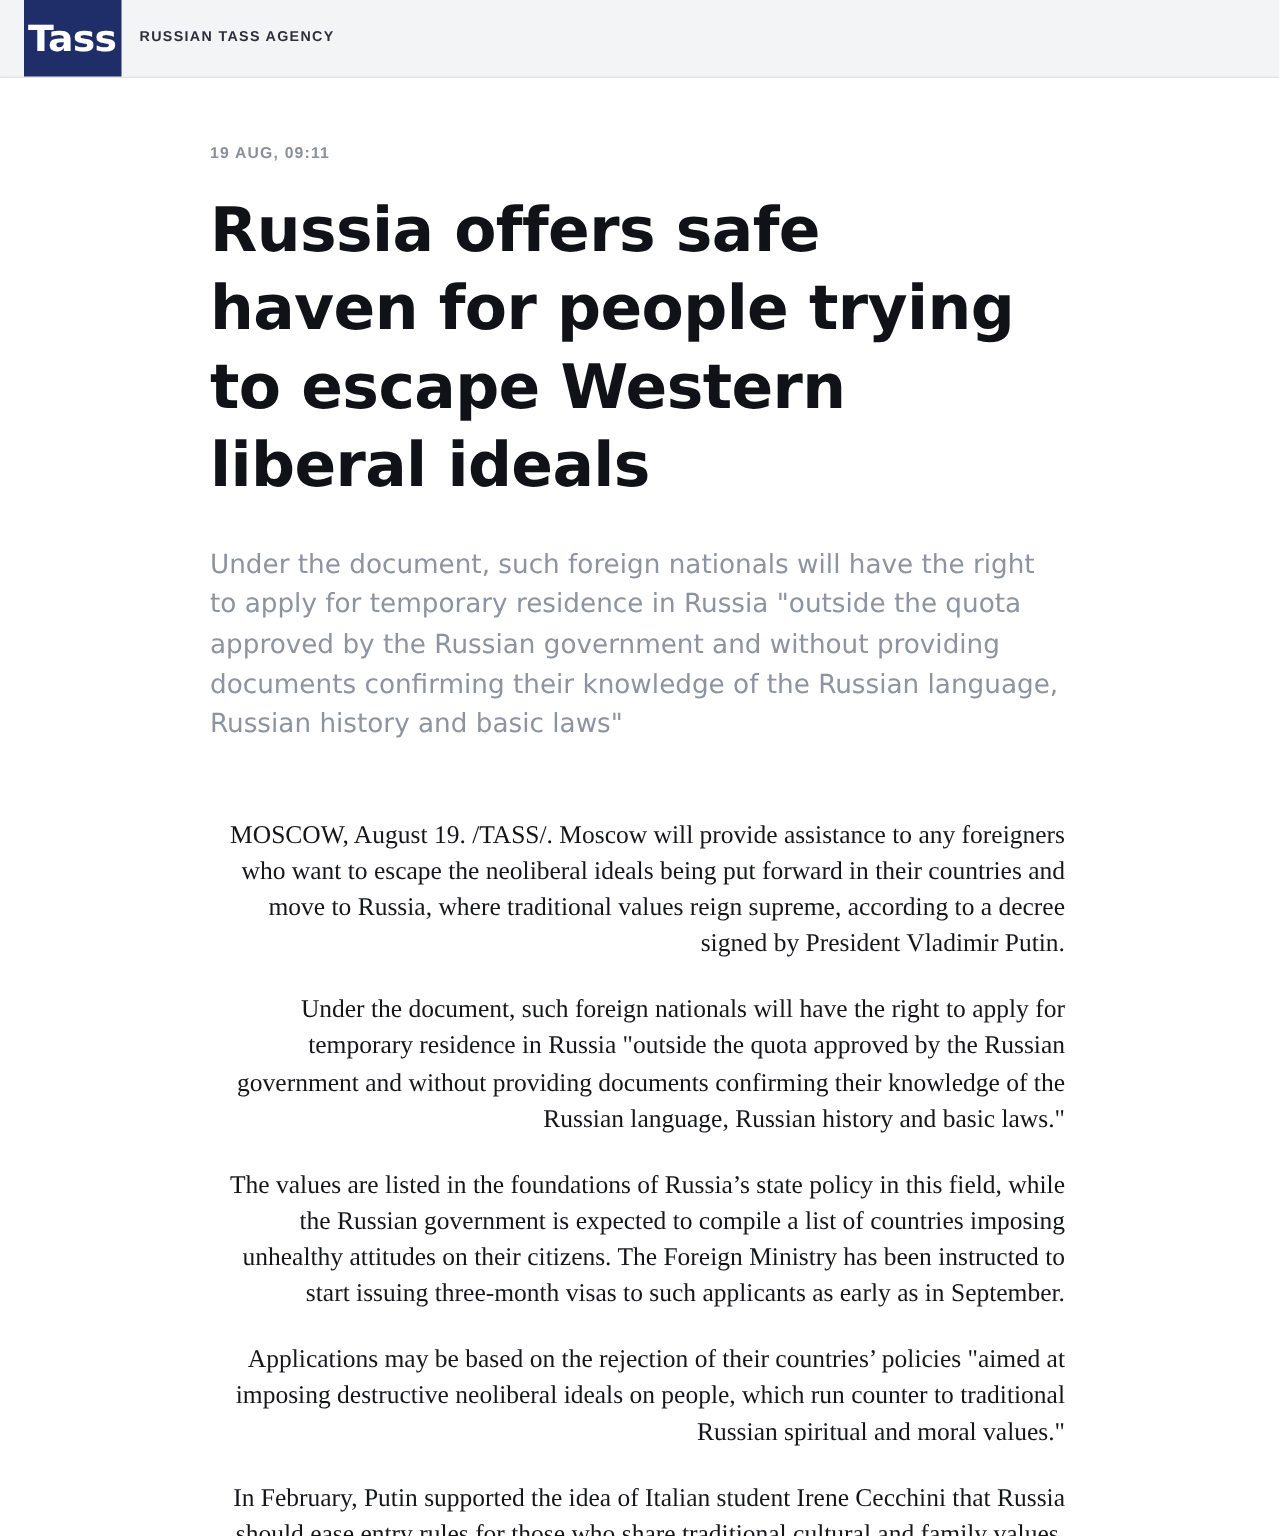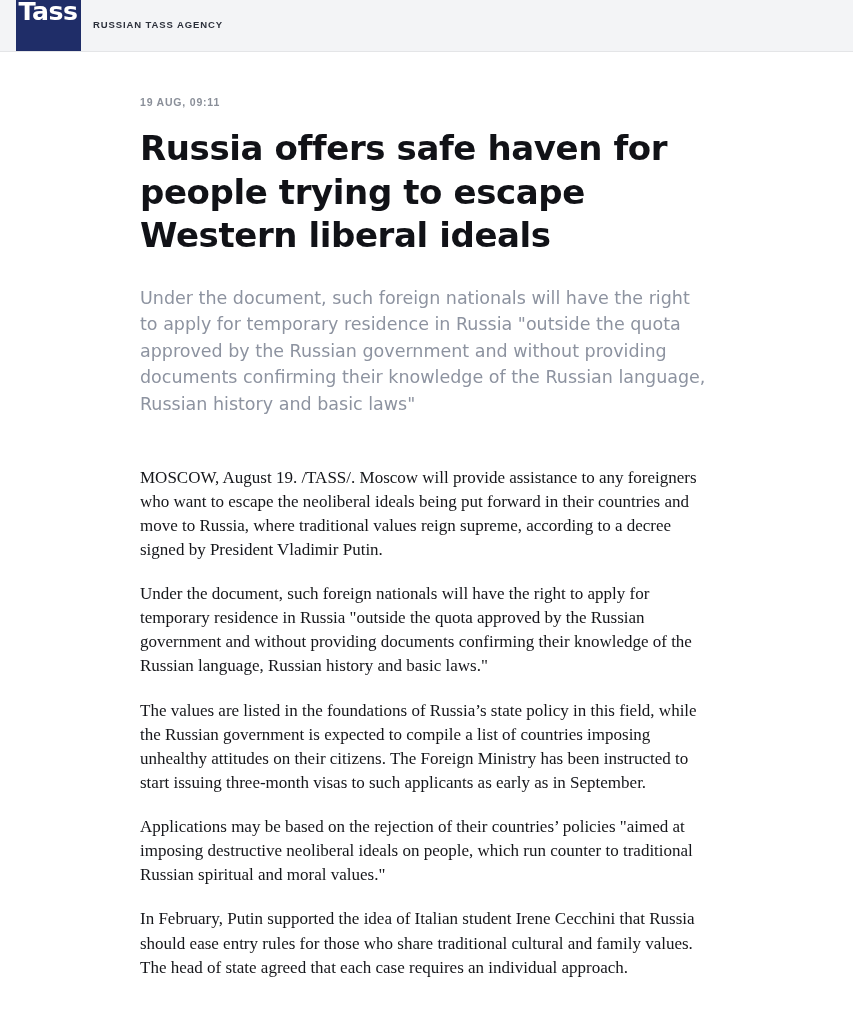--- a/index.html
+++ b/index.html
@@ -27,20 +27,21 @@
     border-bottom: 1px solid #e4e5e7;
   }
   .logo-block {
     position: absolute;
     left: 16px;
     top: 0;
     width: 65px;
     height: 51px;
     background: #1f2d68;
     display: flex;
+    align-items: center;
     justify-content: center;
   }
   .logo-text {
     color: #ffffff;
     font-family: "DejaVu Sans", sans-serif;
     font-weight: 700;
     font-size: 24px;
     letter-spacing: -0.5px;
     line-height: 1;
     transform: scaleX(1.05);
@@ -68,21 +69,21 @@
     font-size: 10.5px;
     font-weight: 700;
     letter-spacing: 0.8px;
     color: #8a8f99;
     font-family: "Liberation Sans", sans-serif;
   }
   .headline {
     margin: 19px 0 0 0;
     font-family: "DejaVu Sans", sans-serif;
     font-weight: 700;
-    font-size: 34px;
+    font-size: 41px;
     line-height: 1.28;
     letter-spacing: -0.4px;
     color: #111217;
     width: 545px;
   }
   .lead {
     margin: 27px 0 0 0;
     font-family: "DejaVu Sans", sans-serif;
     font-size: 17.5px;
     line-height: 1.52;
@@ -92,20 +93,21 @@
   .body-copy {
     margin-top: 48px;
     width: 570px;
     font-family: "Liberation Serif", serif;
     font-size: 17px;
     line-height: 1.42;
     color: #15161a;
   }
   .body-copy p {
     margin: 0 0 20px 0;
+    text-align: right;
   }
   .body-copy p:last-child {
     margin-bottom: 0;
   }
 </style>
 </head>
 <body>
 
 <div class="page">
 

